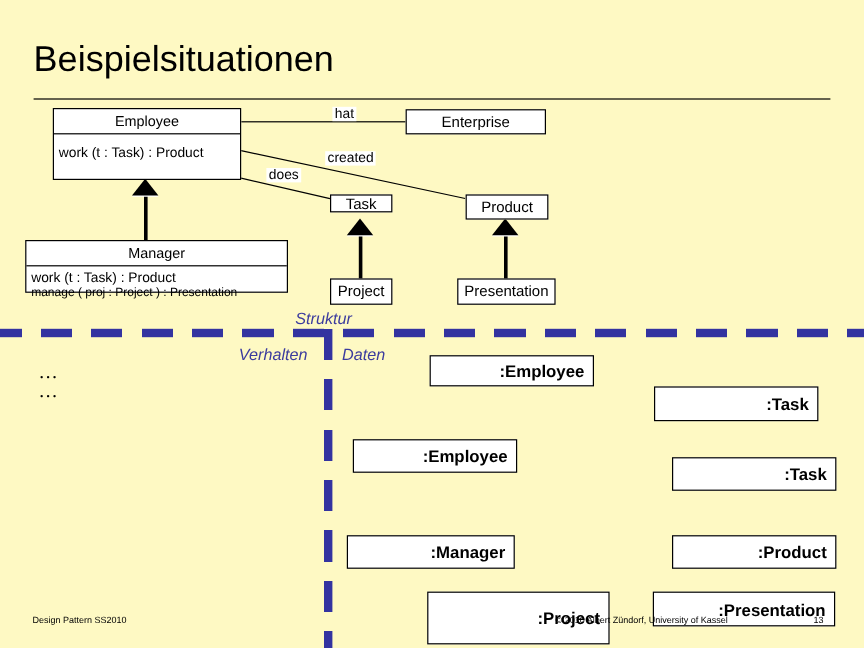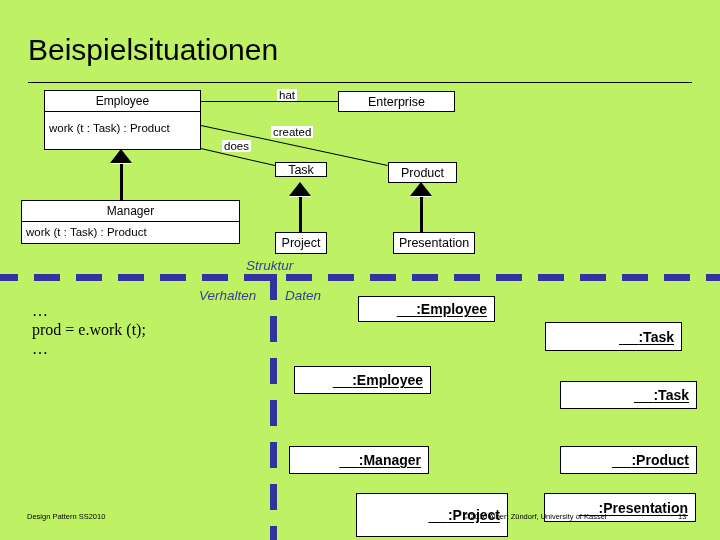--- a/index.html
+++ b/index.html
@@ -4,21 +4,21 @@
 <style>
   html, body {
     margin: 0;
     padding: 0;
     background: #ffffff;
   }
   #slide {
     position: relative;
     width: 720px;
     height: 540px;
-    background: #bef264;
+    background: #fef9c3;
     font-family: "Liberation Sans", sans-serif;
     overflow: hidden;
   }
 
   
   .slide-title {
     position: absolute;
     left: 28px;
     top: 33px;
     font-size: 30px;
@@ -194,21 +194,20 @@
     display: flex;
     align-items: center;
     justify-content: flex-end;
     padding-right: 7px;
     z-index: 6;
   }
   .uml-object .obj-name {
     font-size: 14px;
     font-weight: bold;
     color: #000000;
-    text-decoration: underline;
     text-underline-offset: 2px;
     white-space: nowrap;
   }
   .uml-object .obj-name::before {
     content: "\00a0\00a0\00a0\00a0\00a0";
   }
 
   
   .footer-left {
     position: absolute;
@@ -272,53 +271,53 @@
     <div class="cls-ops" style="padding-top:9px;">
       <div class="op">work (t : Task) : Product</div>
     </div>
   </div>
 
   <div class="uml-class" style="left:21px; top:200px; width:219px; height:44px;">
     <div class="cls-name">Manager</div>
     <div class="cls-sep"></div>
     <div class="cls-ops">
       <div class="op">work (t : Task) : Product</div>
+      <div class="op small">manage ( proj : Project ) : Presentation</div>
     </div>
   </div>
 
   <div class="uml-simple" style="left:338px; top:91px; width:117px; height:21px;">
     <span>Enterprise</span>
   </div>
 
   <div class="uml-simple" style="left:275px; top:162px; width:52px; height:15px;">
     <span>Task</span>
   </div>
 
   <div class="uml-simple" style="left:388px; top:162px; width:69px; height:21px;">
     <span>Product</span>
   </div>
 
   <div class="uml-simple" style="left:275px; top:232px; width:52px; height:22px;">
     <span>Project</span>
   </div>
 
-  <div class="uml-simple" style="left:381px; top:232px; width:82px; height:22px;margin-left:12px;">
+  <div class="uml-simple" style="left:381px; top:232px; width:82px; height:22px;">
     <span>Presentation</span>
   </div>
 
   <div class="dash-h" style="left:-8px; top:274px; width:736px;"></div>
   <div class="dash-v" style="left:270px; top:274px; height:272px;"></div>
 
   <div class="zone-label" style="left:246px; top:258px;">Struktur</div>
   <div class="zone-label" style="left:199px; top:288px;">Verhalten</div>
   <div class="zone-label" style="left:285px; top:288px;">Daten</div>
 
   <div class="code-block" style="left:32px; top:303px;">
     <div class="code-ellipsis">…</div>
-    <div class="code-line">prod = e.work (t);</div>
     <div class="code-ellipsis">…</div>
   </div>
 
   <div class="uml-object" style="left:358px; top:296px; width:137px; height:26px;">
     <span class="obj-name">:Employee</span>
   </div>
 
   <div class="uml-object" style="left:545px; top:322px; width:137px; height:29px;">
     <span class="obj-name">:Task</span>
   </div>

